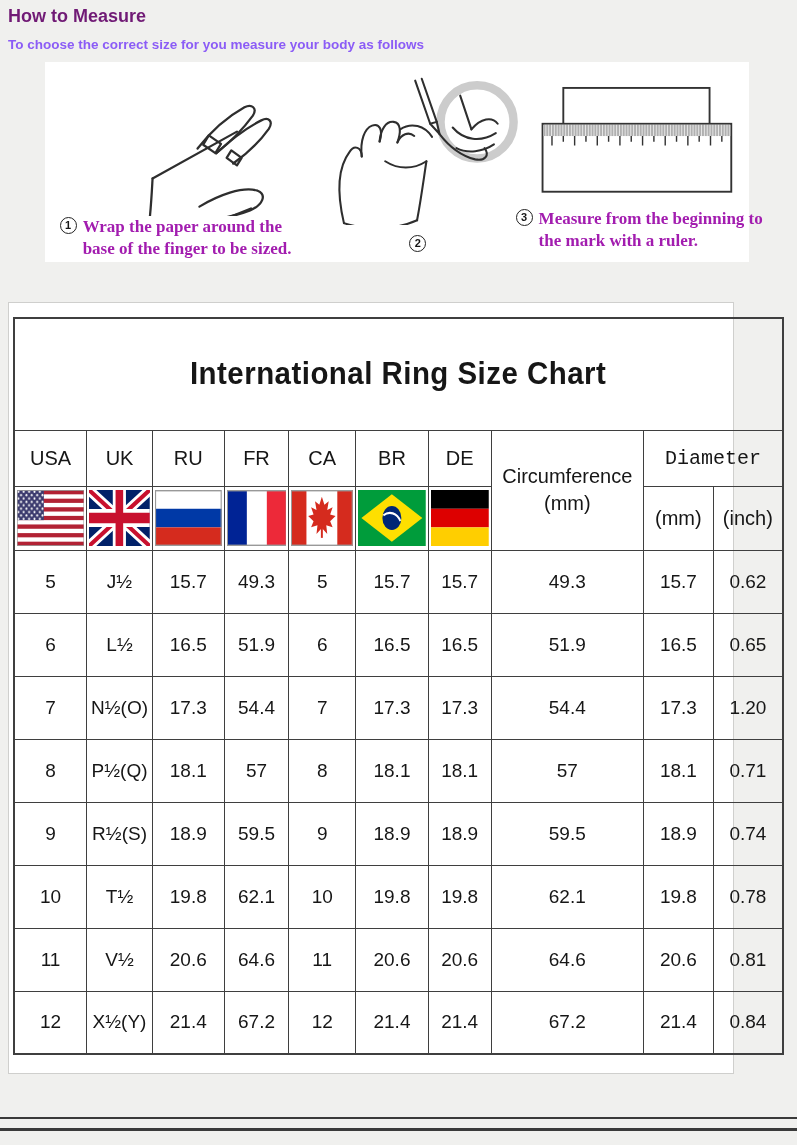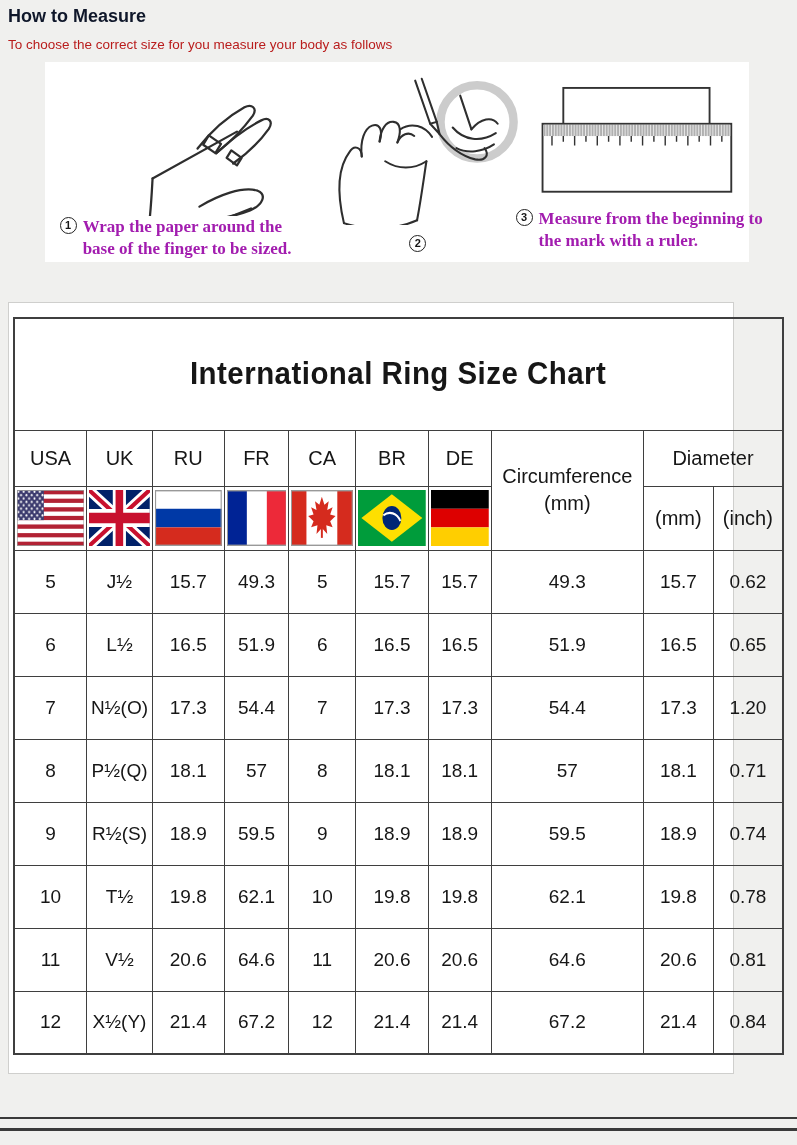--- a/index.html
+++ b/index.html
@@ -6,25 +6,25 @@
   html,body { width:797px; height:1145px; }
   body {
     background:#f0f0ee;
     font-family:"Liberation Sans", sans-serif;
     color:#161616;
     position:relative;
     overflow:hidden;
   }
   .heading {
     position:absolute; left:8px; top:6px;
-    font-size:18px; font-weight:bold; color:#0f172a;
+    font-size:18px; font-weight:bold; color:#701a75;
   }
   .subheading {
     position:absolute; left:8px; top:37px;
-    font-size:13.5px; font-weight:normal; color:#b91c1c;
+    font-size:13.5px; font-weight:bold; color:#8b5cf6;
   }
   .steps-panel {
     position:absolute; left:45px; top:62px; width:704px; height:200px;
     background:#ffffff;
     display:flex; align-items:stretch; padding:4px 6px 2px 6px;
   }
   .step { display:flex; flex-direction:column; align-items:center; }
   .step-1 { width:36%; }
   .step-2 { width:34%; }
   .step-3 { width:30%; }
@@ -50,21 +50,21 @@
     border:2px solid #3f3f3f;
   }
   table.size-table td { border:1px solid #3f3f3f; text-align:center; vertical-align:middle; }
   td.title-cell { height:112px; }
   .chart-title {
     font-size:31px; font-weight:600; letter-spacing:0.5px;
     display:inline-block; transform:scaleX(0.95);
   }
   tr.hdr td { height:56px; font-size:20px; }
   td.circ-cell { font-size:20px; line-height:1.35; }
-  td.diam-cell { font-size:20px; }
+  td.diam-cell { font-size:20px;font-family:Liberation Mono, monospace; }
   tr.flags td { height:64px; padding:3px 2px; }
   tr.flags td.unit-cell { font-size:20px; }
   tr.flags svg { display:block; width:100%; height:56px; }
   tbody td { height:63px; font-size:19px; }
   .bottom-line { position:absolute; left:0; width:797px; background:#3a3a3a; }
   .line1 { top:1117px; height:2px; }
   .line2 { top:1128px; height:3px; }
 </style>
 </head>
 <body>

